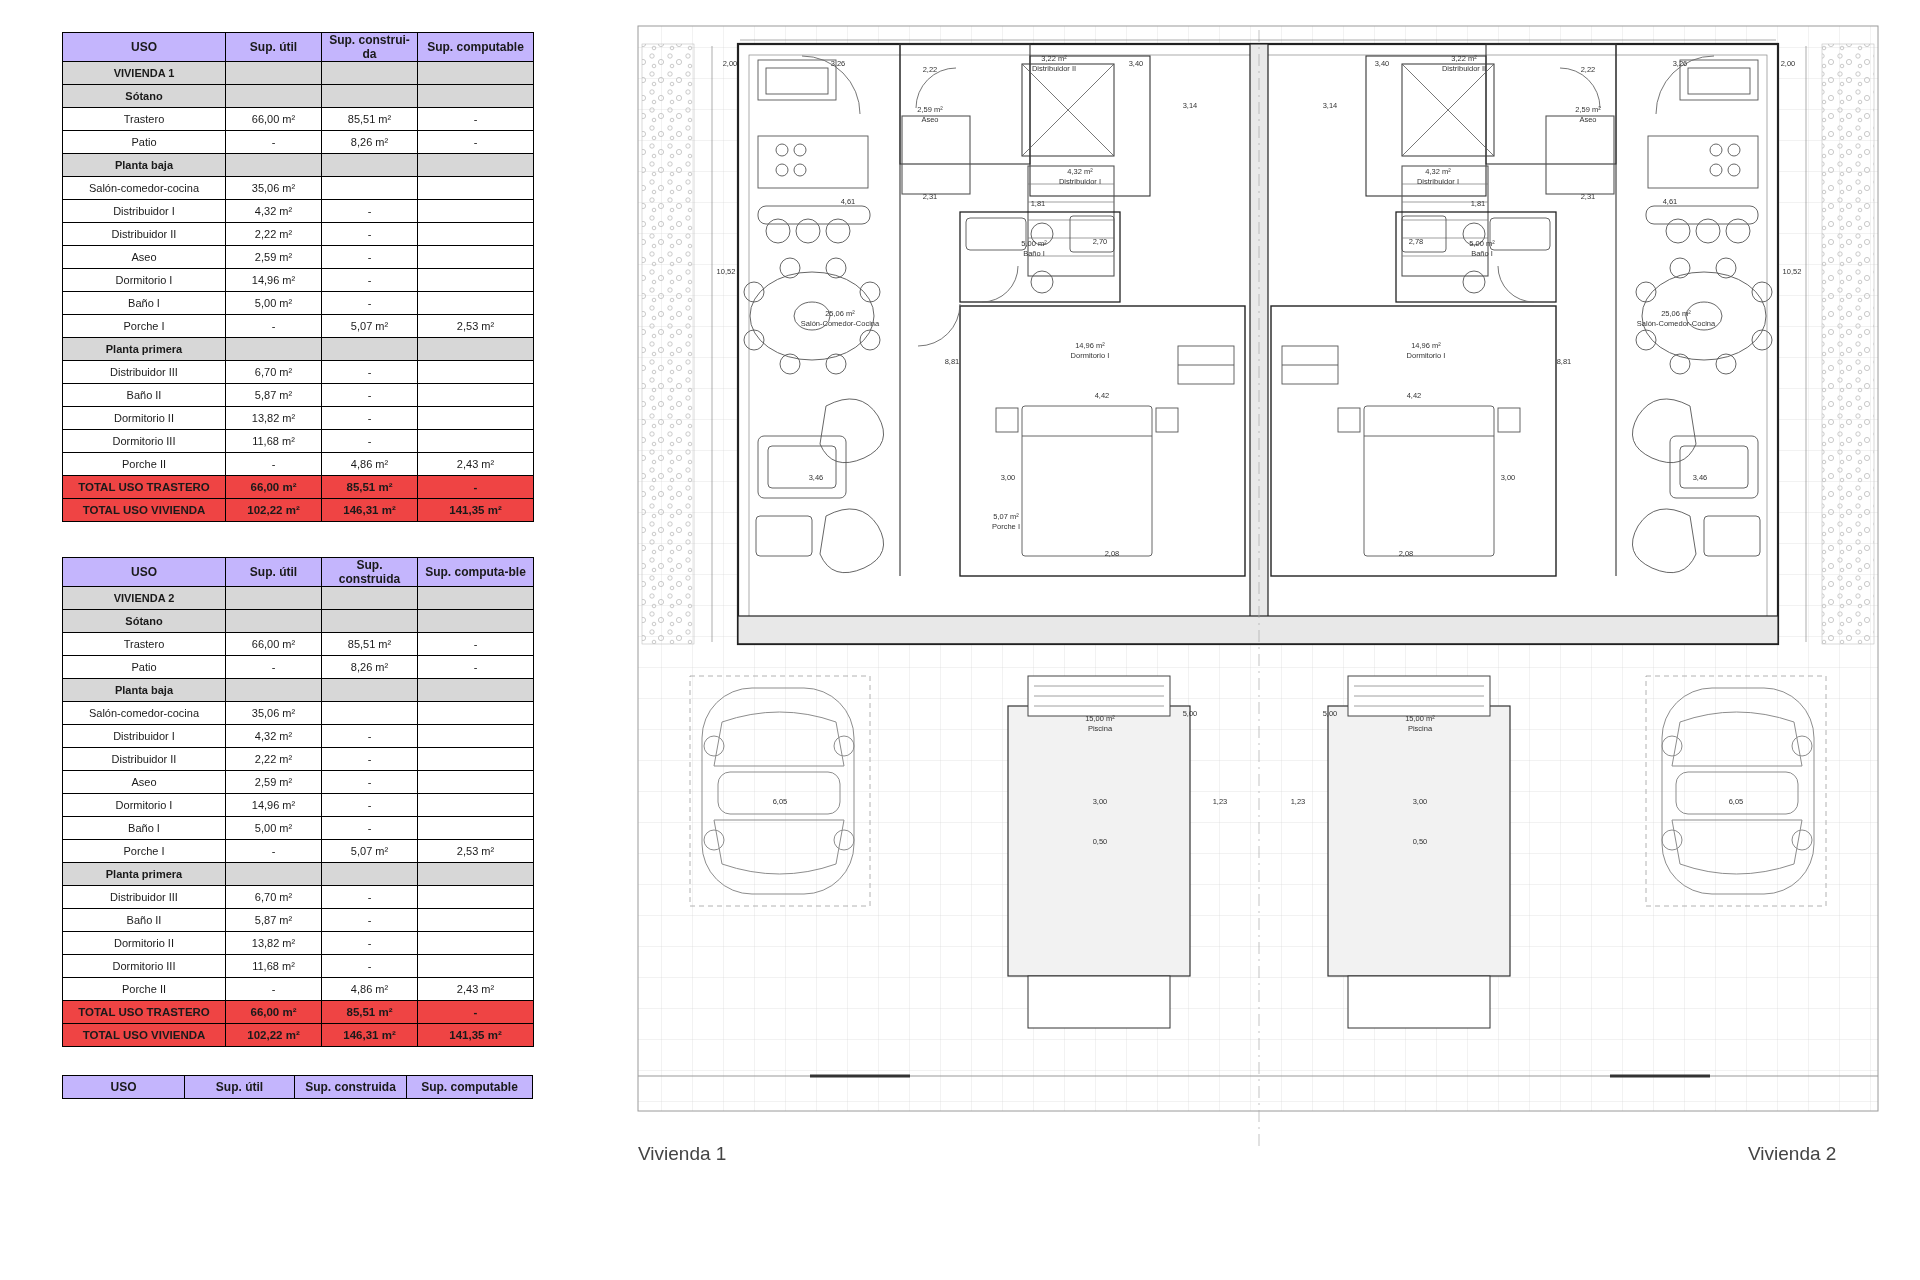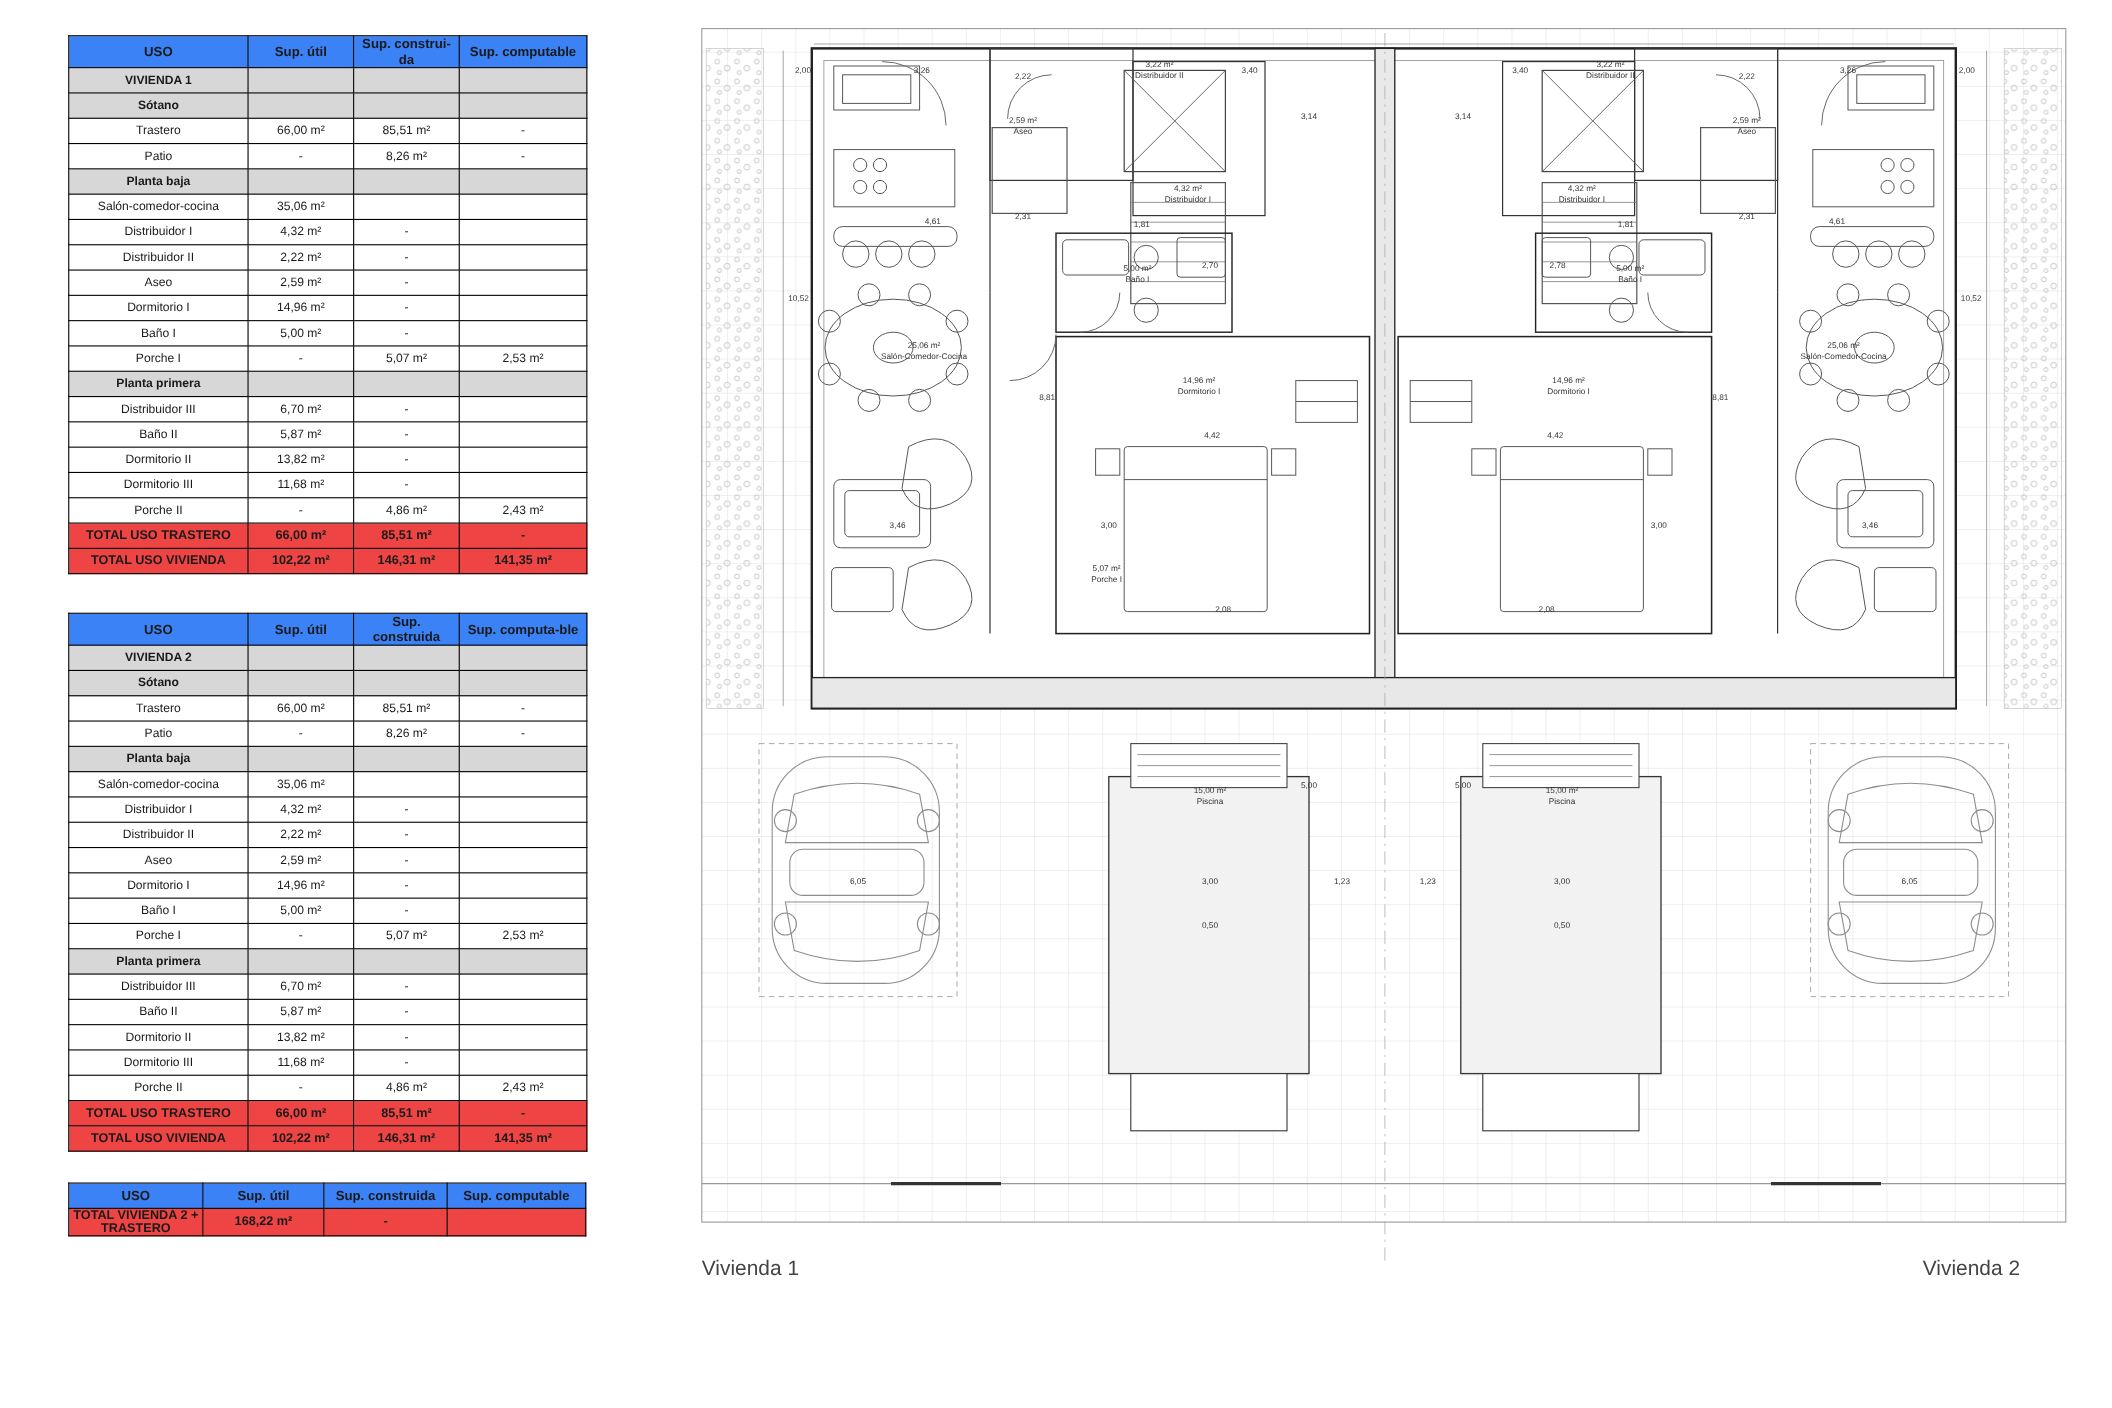--- a/index.html
+++ b/index.html
@@ -3,21 +3,21 @@
 <meta charset="utf-8">
 <style>
   html,body{margin:0;padding:0;background:#ffffff;}
   body{width:1920px;height:1280px;font-family:"Liberation Sans",sans-serif;color:#111;overflow:hidden;}
   .page{position:relative;width:1920px;height:1280px;}
 
   
   .tbl-wrap{position:absolute;}
   table.area{border-collapse:collapse;table-layout:fixed;background:#fff;}
   table.area td{border:1px solid #000;height:22px;font-size:11px;text-align:center;vertical-align:middle;padding:0 3px;color:#1a1a1a;}
-  table.area tr.head td{background:#3b82f6;font-weight:bold;font-size:12px;}
+  table.area tr.head td{background:#c4b5fd;font-weight:bold;font-size:12px;}
   table.area tr.sec td{background:#d7d7d7;font-weight:bold;text-align:center;}
   table.area tr.total td{background:#ef4444;font-weight:bold;font-size:11.5px;}
   .c1{width:163px;}
   .c2{width:96px;}
   .c3{width:96px;}
   .c4{width:116px;}
 
   
   .t3 .c1{width:122px;}
   .t3 .c2{width:110px;}
@@ -322,26 +322,20 @@
           <col class="c2">
           <col class="c3">
           <col class="c4">
         </colgroup>
       <tbody>
           <tr class="head">
             <td>USO</td>
             <td>Sup. útil</td>
             <td>Sup. construida</td>
             <td>Sup. computable</td>
-          </tr>
-          <tr class="total">
-            <td>TOTAL VIVIENDA 2 + TRASTERO</td>
-            <td>168,22 m²</td>
-            <td>-</td>
-            <td></td>
           </tr>
         </tbody>
     </table>
   </div>
 
   <div class="plan">
     <svg width="1258" height="1140" viewBox="0 0 1258 1140" xmlns="http://www.w3.org/2000/svg">
       <defs>
         <pattern id="grid" width="31" height="31" patternUnits="userSpaceOnUse">
           <path d="M31 0 L0 0 0 31" fill="none" stroke="#d8d8d8" stroke-width="0.7"></path>

